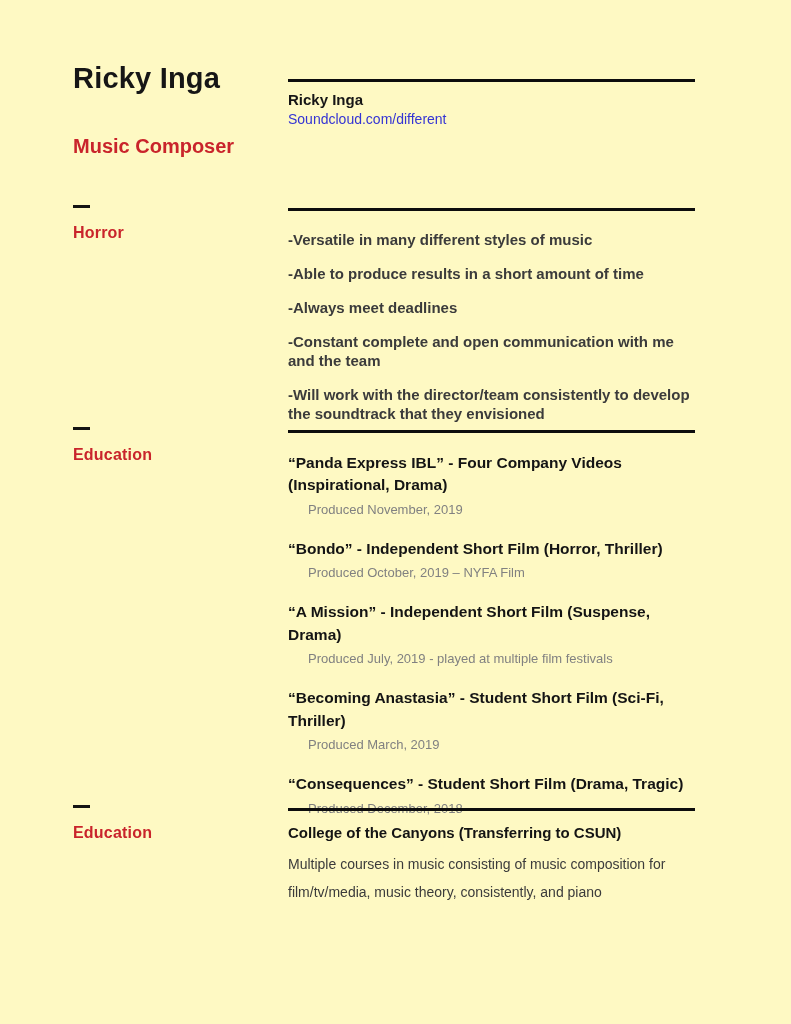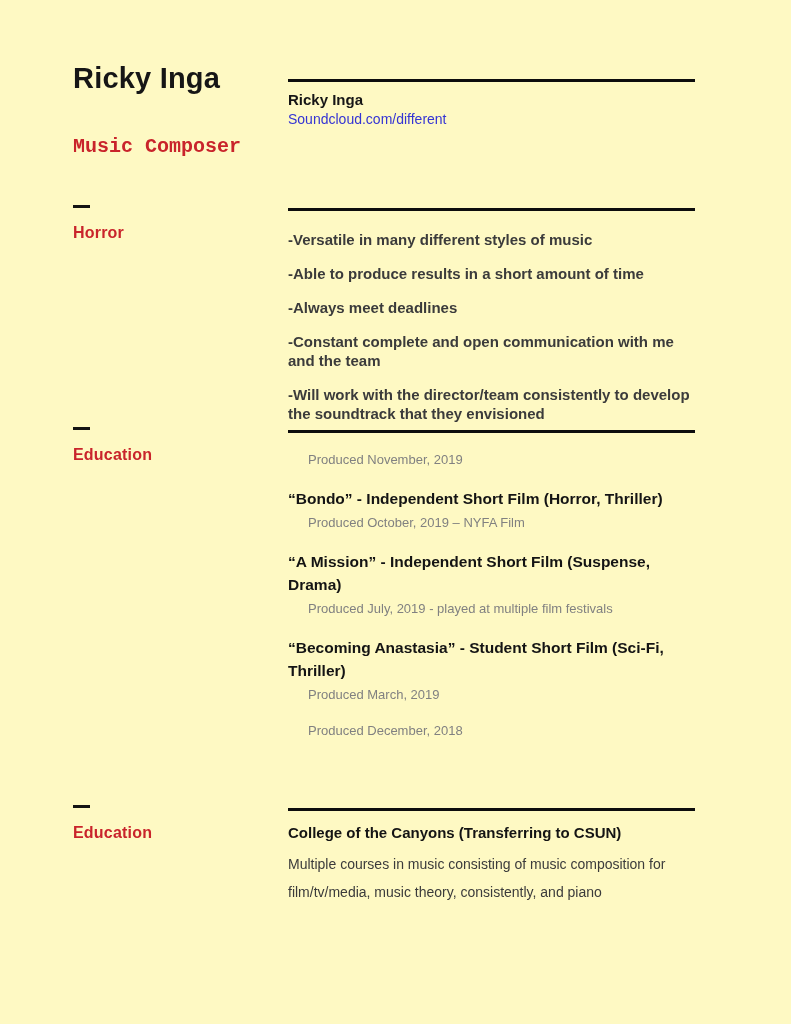--- a/index.html
+++ b/index.html
@@ -13,21 +13,21 @@
     overflow:hidden;
   }
   
   .rail { position:absolute; left:73px; width:200px; }
   .resume-name {
     font-size:29px; font-weight:bold; color:#161616;
     letter-spacing:0.2px; line-height:1.15;
   }
   .resume-role {
     margin-top:40px;
-    font-size:20px; font-weight:bold; color:#c9242b;font-family:Liberation Mono, monospace;
+    font-size:20px; font-weight:bold; color:#c9242b;
   }
   .dash { width:17px; height:3px; background:#141414; }
   .section-label {
     margin-top:16px;
     font-size:16px; font-weight:bold; color:#c9242b;
     letter-spacing:0.2px;
   }
   
   .col { position:absolute; left:288px; width:414px; }
   .rule { width:407px; height:3px; background:#0d0d0d; }
@@ -94,35 +94,37 @@
 
   <div class="rail" style="top:427px;">
     <div class="dash"></div>
     <div class="section-label">Education</div>
   </div>
 
   <div class="col" style="top:430px;">
     <div class="rule"></div>
     <div class="entries">
       <div class="entry">
+        <div class="entry-title">“Panda Express IBL” - Four Company Videos (Inspirational, Drama)</div>
         <div class="entry-detail">Produced November, 2019</div>
       </div>
       <div class="entry">
         <div class="entry-title">“Bondo” - Independent Short Film (Horror, Thriller)</div>
         <div class="entry-detail">Produced October, 2019 – NYFA Film</div>
       </div>
       <div class="entry">
         <div class="entry-title">“A Mission” - Independent Short Film (Suspense, Drama)</div>
         <div class="entry-detail">Produced July, 2019 - played at multiple film festivals</div>
       </div>
       <div class="entry">
         <div class="entry-title">“Becoming Anastasia” - Student Short Film (Sci-Fi, Thriller)</div>
         <div class="entry-detail">Produced March, 2019</div>
       </div>
       <div class="entry">
+        <div class="entry-title">“Consequences” - Student Short Film (Drama, Tragic)</div>
         <div class="entry-detail">Produced December, 2018</div>
       </div>
     </div>
   </div>
 
   <div class="rail" style="top:805px;">
     <div class="dash"></div>
     <div class="section-label">Education</div>
   </div>
 

